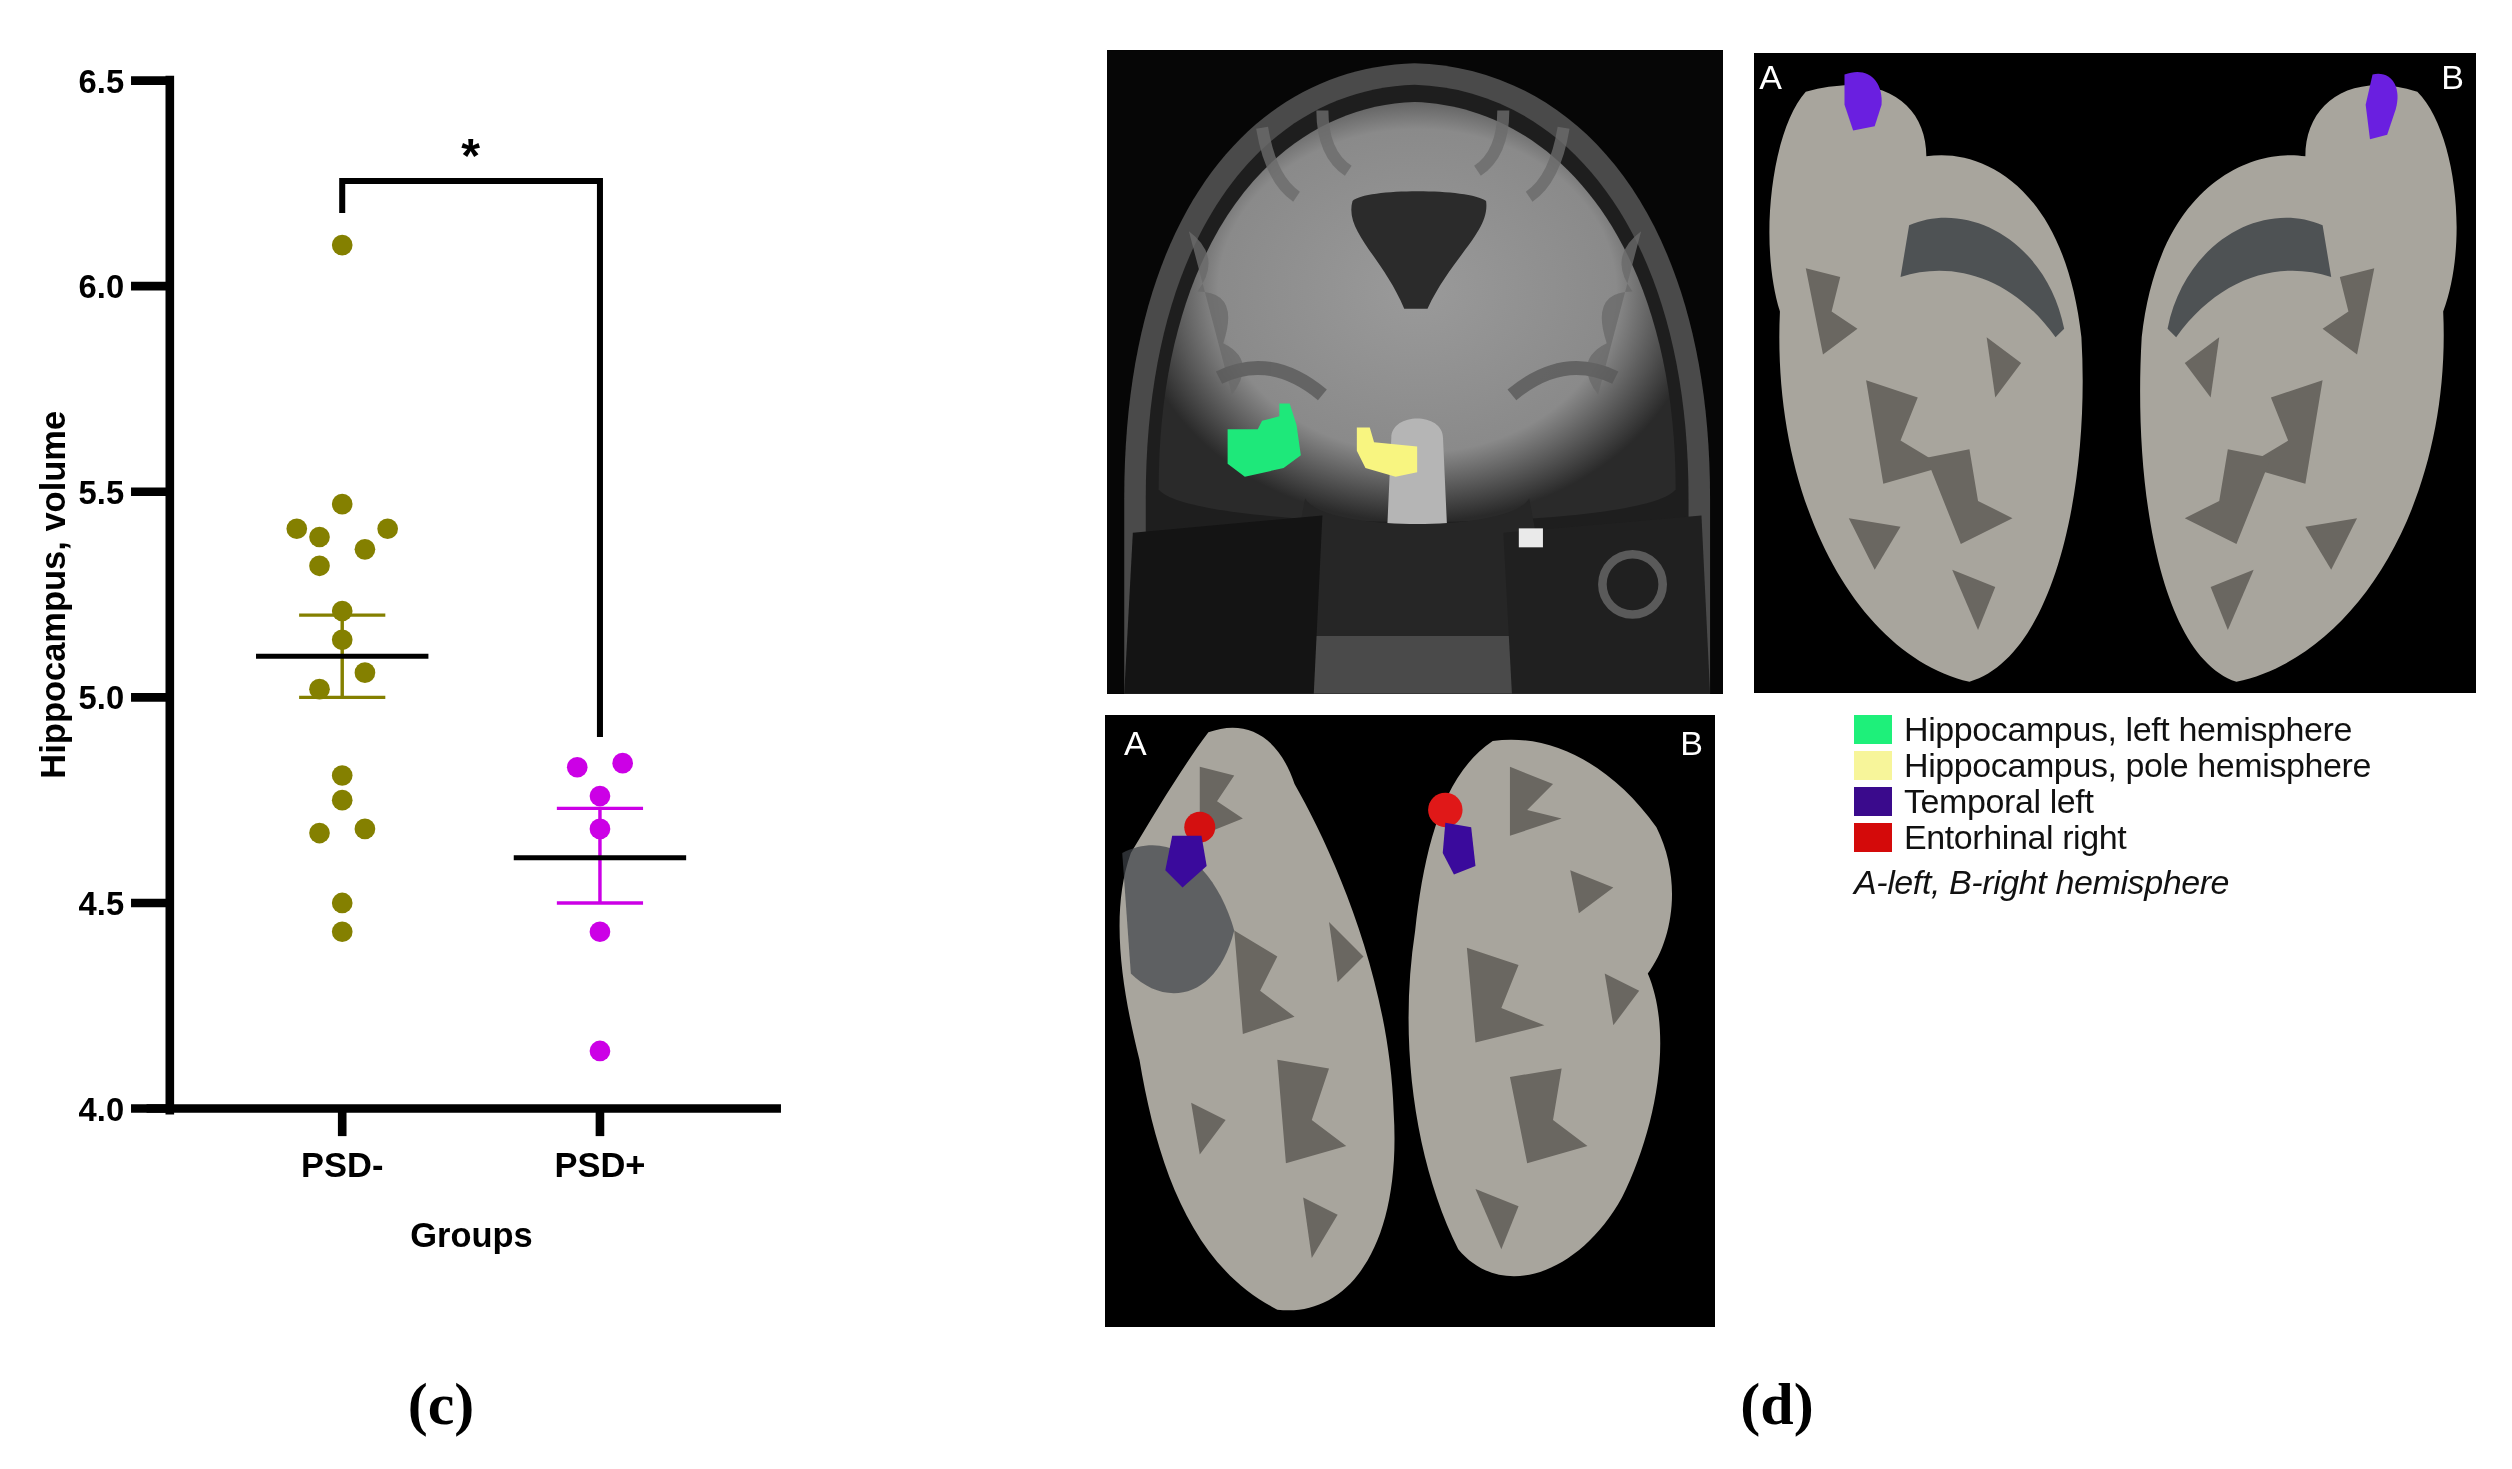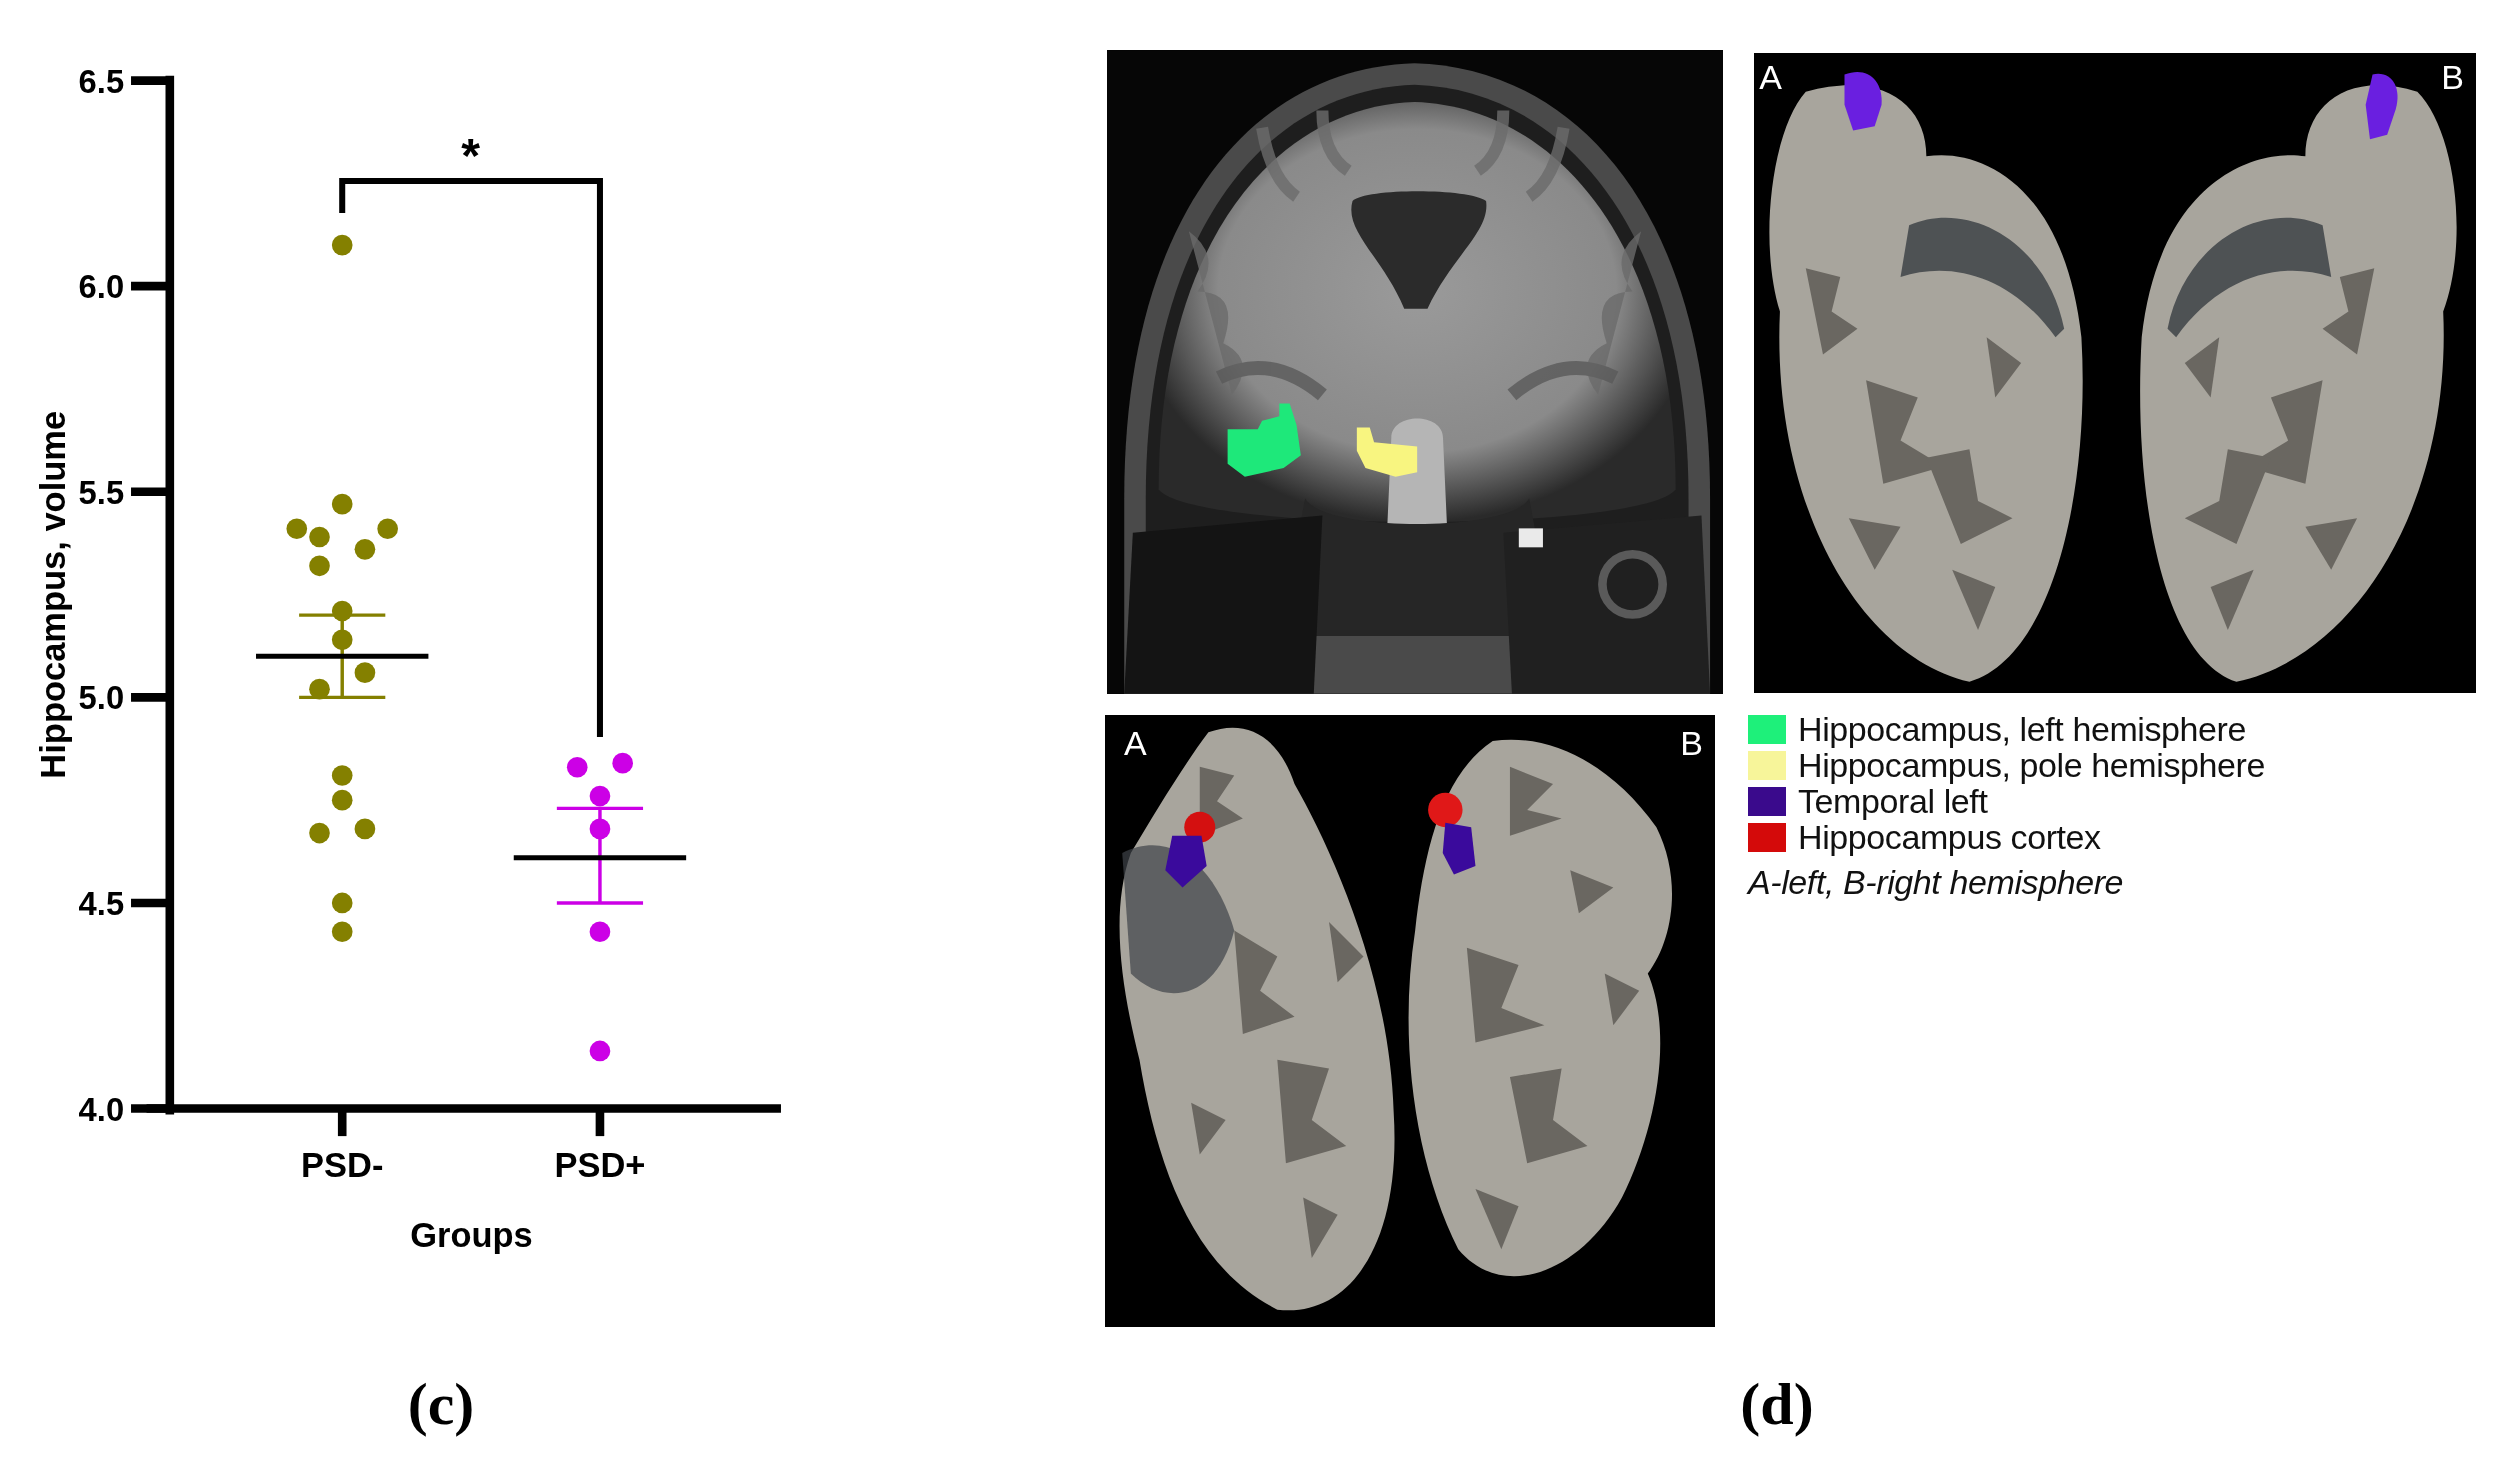--- a/index.html
+++ b/index.html
@@ -2,21 +2,21 @@
 <html style="font-size:13.8px"><head>
 <meta charset="utf-8">
 <style>
   html, body { margin: 0; padding: 0; background: #ffffff; }
   body { width: 2512px; height: 1469px; position: relative; overflow: hidden; font-family: "Liberation Sans", sans-serif; }
   .abs { position: absolute; }
   svg text { font-family: "Liberation Sans", sans-serif; }
   .panel-label { position: absolute; font-family: "Liberation Serif", serif; font-weight: bold; font-size: 60px; color: #000; transform: translateX(-50%); }
   .brain-panel { position: absolute; background: #000; overflow: hidden; }
   .corner-letter { position: absolute; color: #ffffff; font-family: "Liberation Sans", sans-serif; font-size: 34px; }
-  .legend { position: absolute; left: 1748px; top: 711px; }
+  .legend { position: absolute; left: 1854px; top: 711px; }
   .legend-row { display: flex; align-items: center; height: 36px; }
   .swatch { width: 38px; height: 29px; margin-right: 12px; }
   .legend-text { font-family: "Liberation Sans", sans-serif; font-size: 34px; color: #111; line-height: 34px; letter-spacing: -0.4px; }
   .legend-note { margin-top: 10.3px; font-style: italic; }
 </style>
 </head>
 <body>
 
 <svg class="abs" style="left:0;top:0" width="862" height="1293" viewBox="0 0 1000 1500">
 
@@ -184,19 +184,19 @@
   <div class="legend-row">
     <span class="swatch" style="background: rgb(247, 245, 154);"></span>
     <span class="legend-text">Hippocampus, pole hemisphere</span>
   </div>
   <div class="legend-row">
     <span class="swatch" style="background: rgb(58, 10, 140);"></span>
     <span class="legend-text">Temporal left</span>
   </div>
   <div class="legend-row">
     <span class="swatch" style="background: rgb(212, 10, 10);"></span>
-    <span class="legend-text">Hippocampus cortex</span>
+    <span class="legend-text">Entorhinal right</span>
   </div>
   <div class="legend-text legend-note">A-left, B-right hemisphere</div>
 </div>
 
 <div class="panel-label" style="left:1777px;top:1370px;">(d)</div>
 
 
 </body></html>

